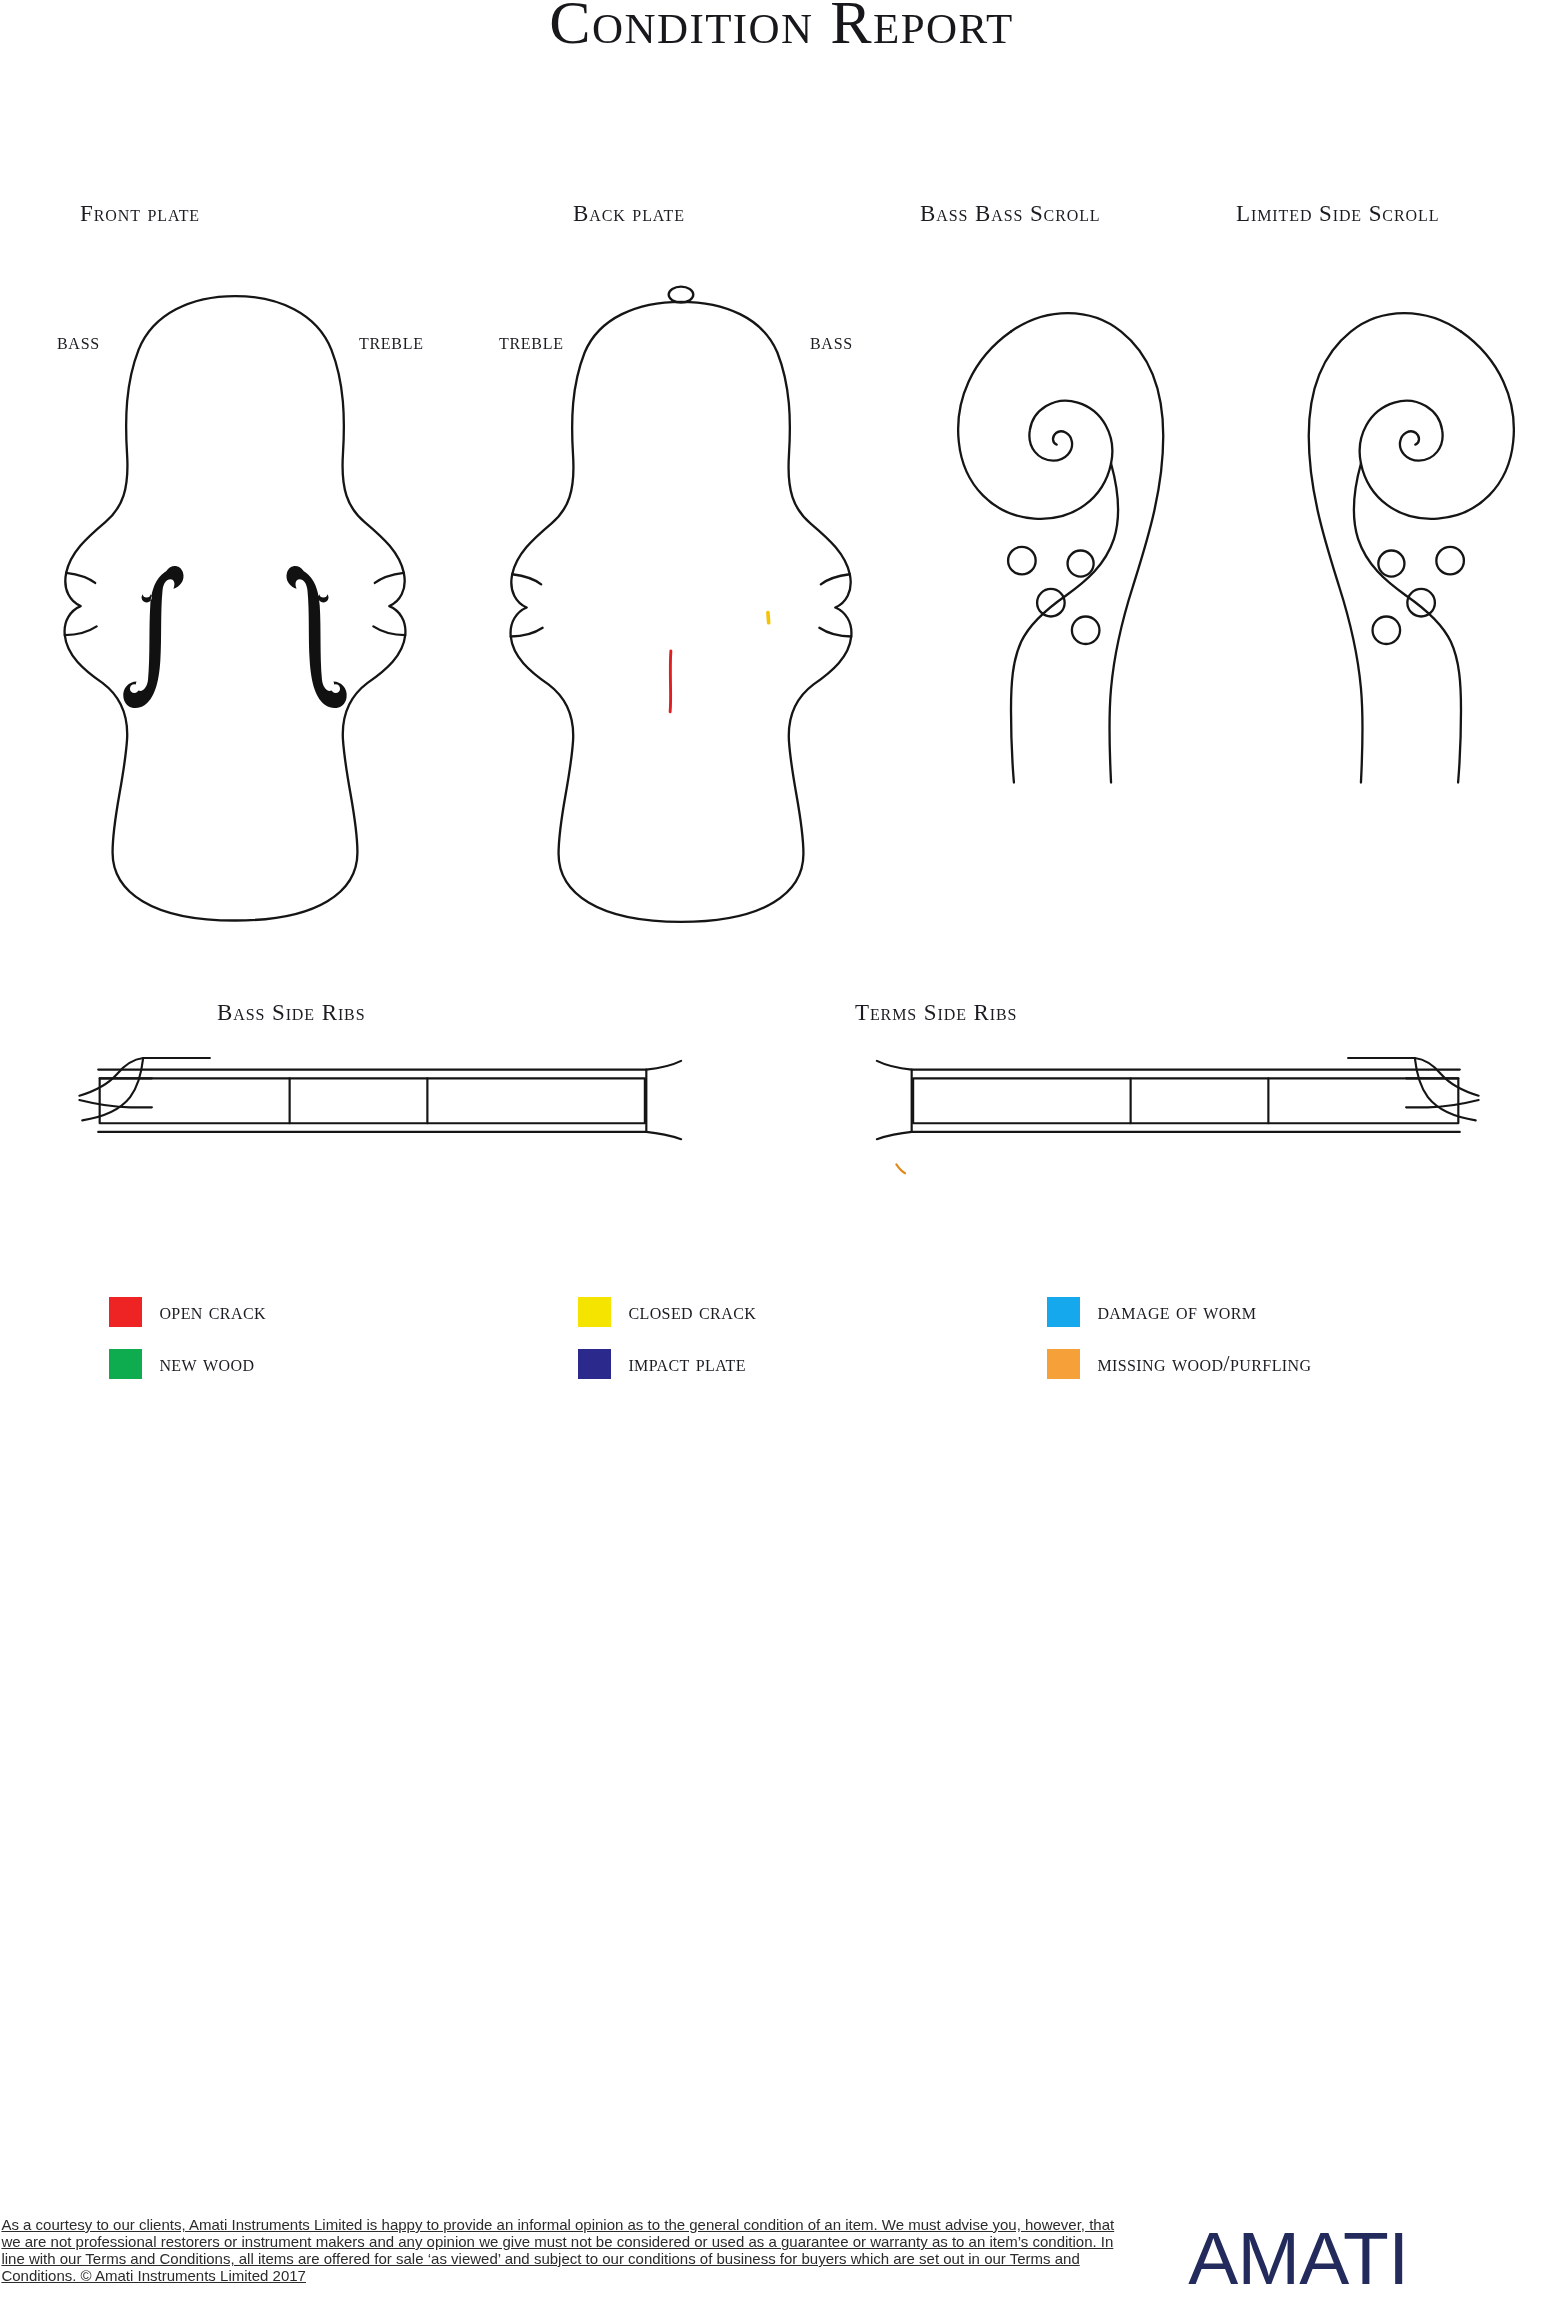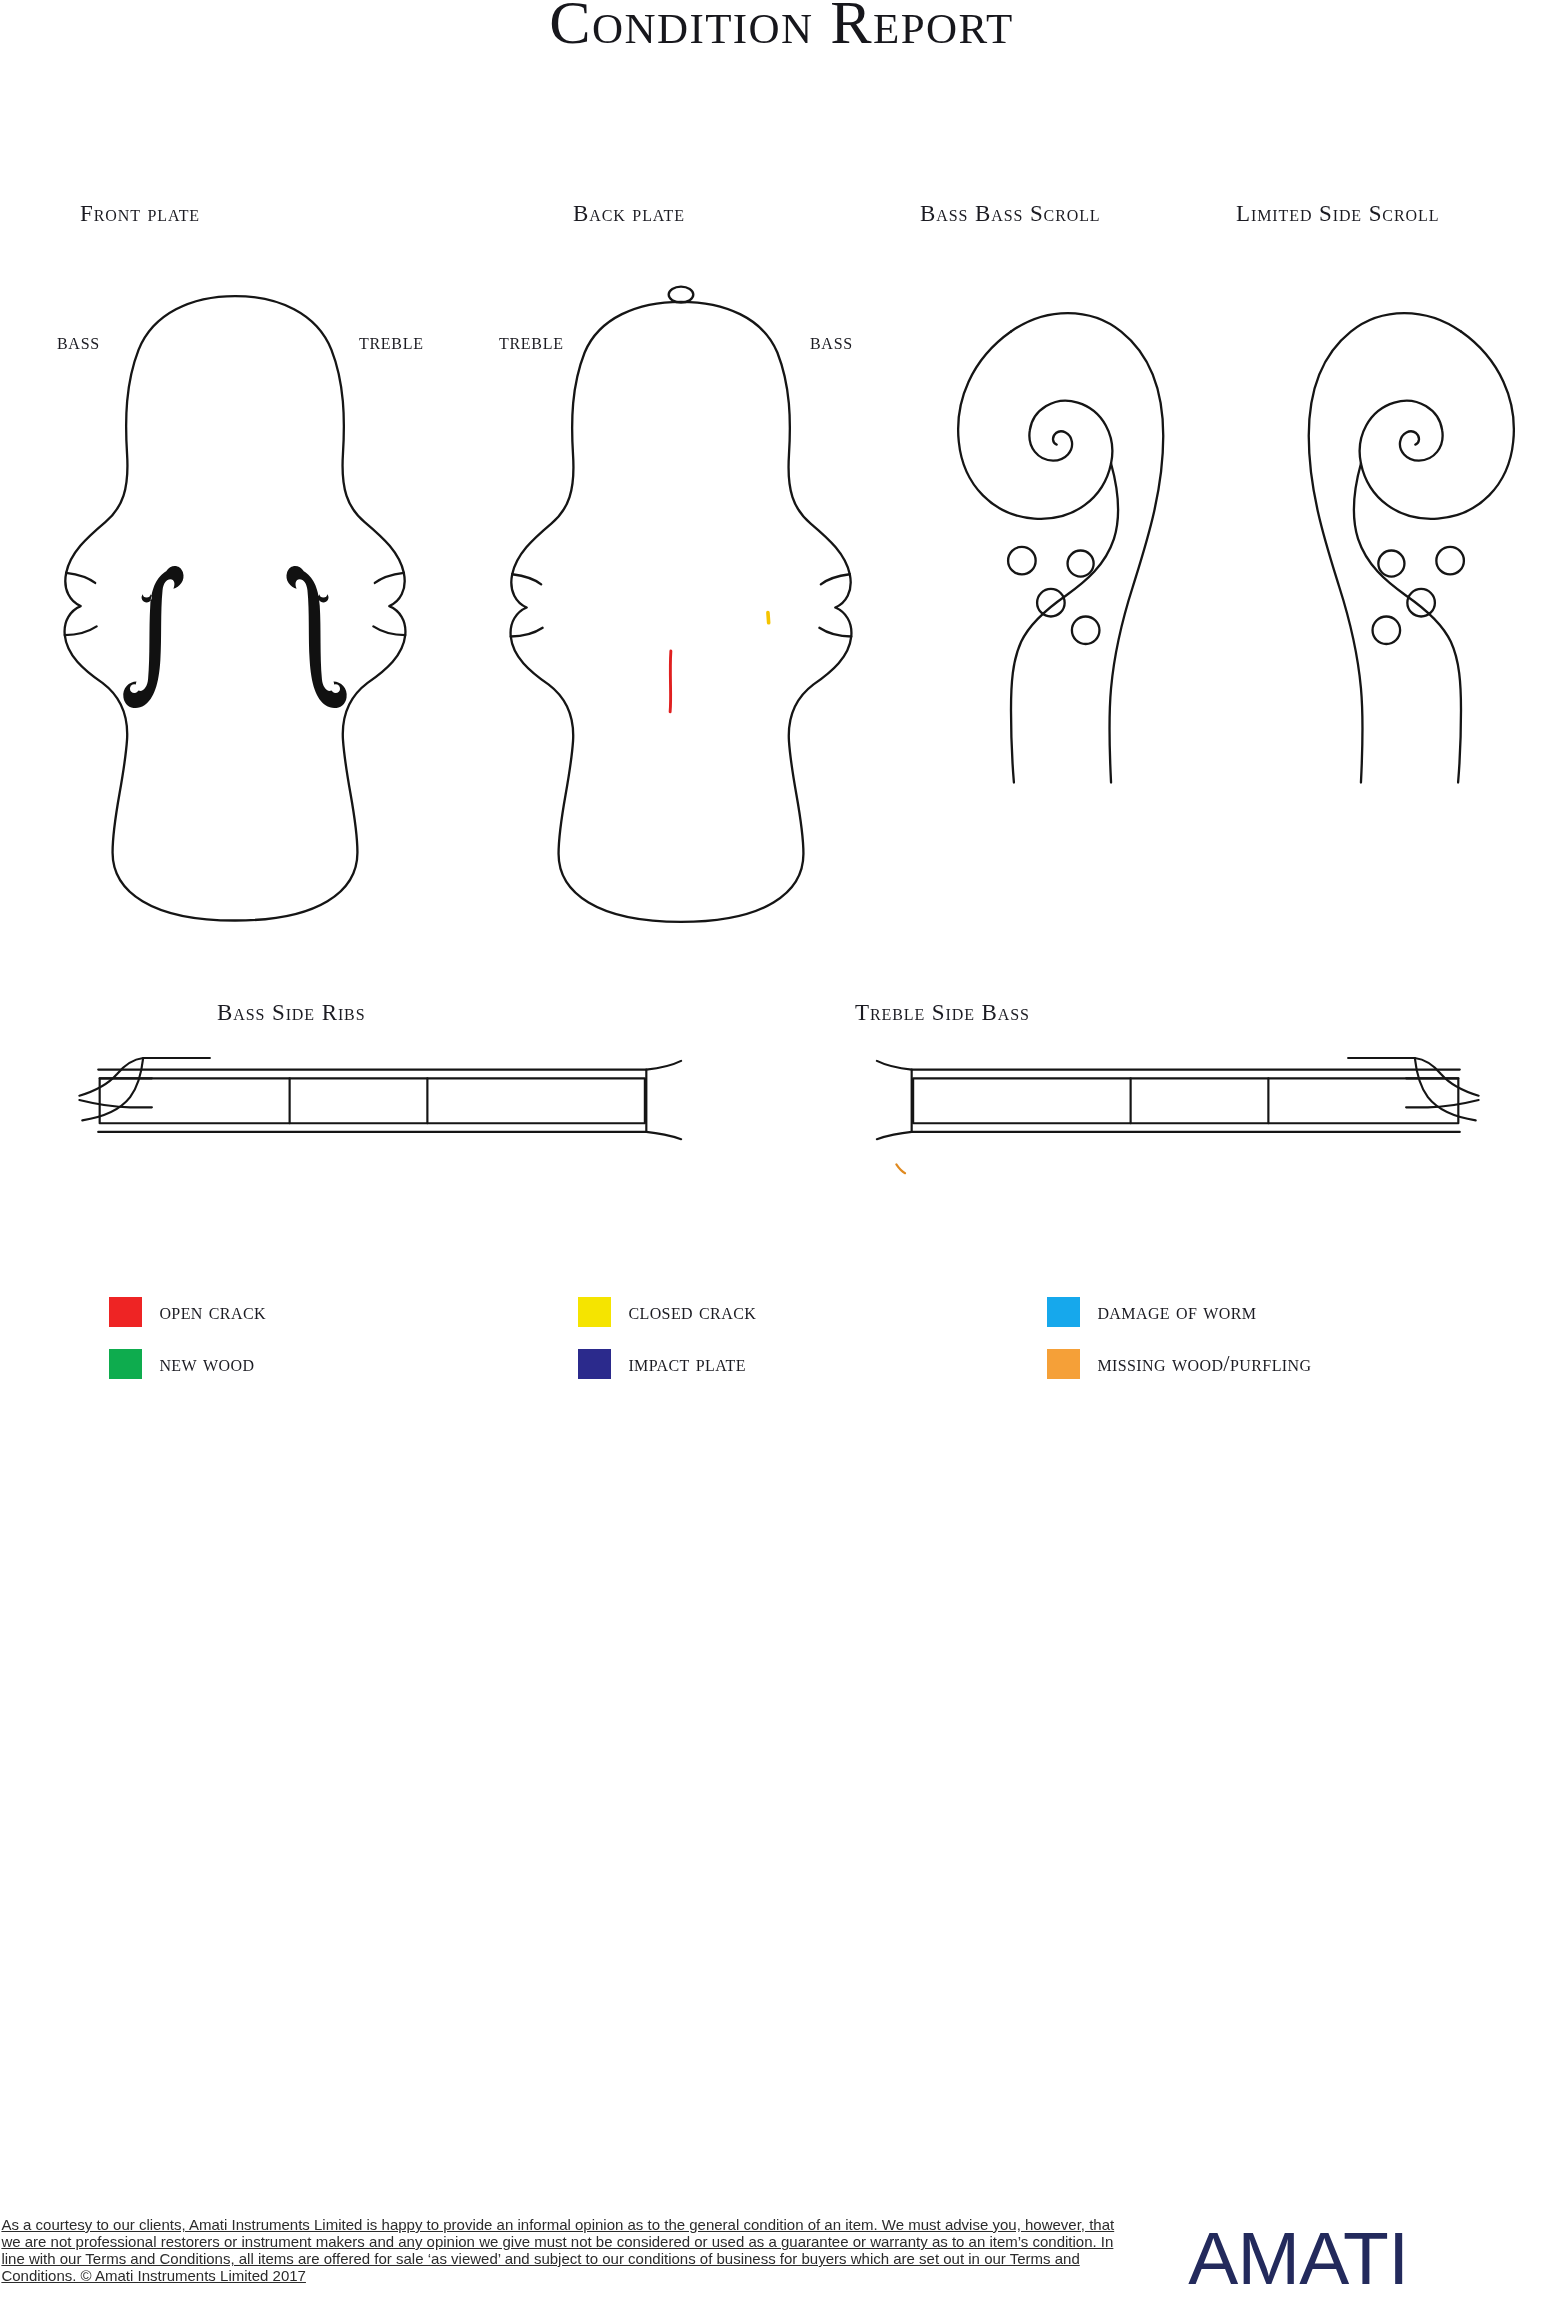--- a/index.html
+++ b/index.html
@@ -345,21 +345,21 @@
                  C 120 684, 122 716, 124 740"></path>
         <circle cx="135" cy="434" r="19"></circle>
         <circle cx="175" cy="492" r="19"></circle>
         <circle cx="216" cy="438" r="18"></circle>
         <circle cx="223" cy="530" r="19"></circle>
       </g>
     </svg>
   </div>
 
   <div class="caption" style="left:217px; top:1000px; width:304px;">Bass Side Ribs</div>
-  <div class="caption" style="left:855px; top:1000px; width:319px;">Treble Side Bass</div>
+  <div class="caption" style="left:855px; top:1000px; width:319px;">Terms Side Ribs</div>
 
   <div class="diagram" style="left:72px; top:1029px;">
     <svg width="689" height="116" viewBox="0 0 950 160">
       <g fill="none" stroke="#151515" stroke-width="3" stroke-linejoin="round" stroke-linecap="round">
 
         <path d="M10 92 C 30 86, 48 78, 62 62 C 72 50, 82 42, 98 40 L 190 40"></path>
         <path d="M10 98 C 34 104, 58 108, 80 108 L 110 108"></path>
         <path d="M98 40 C 96 58, 92 78, 80 94 C 66 112, 40 122, 14 126"></path>
 
         <path d="M38 68 L 110 68"></path>

